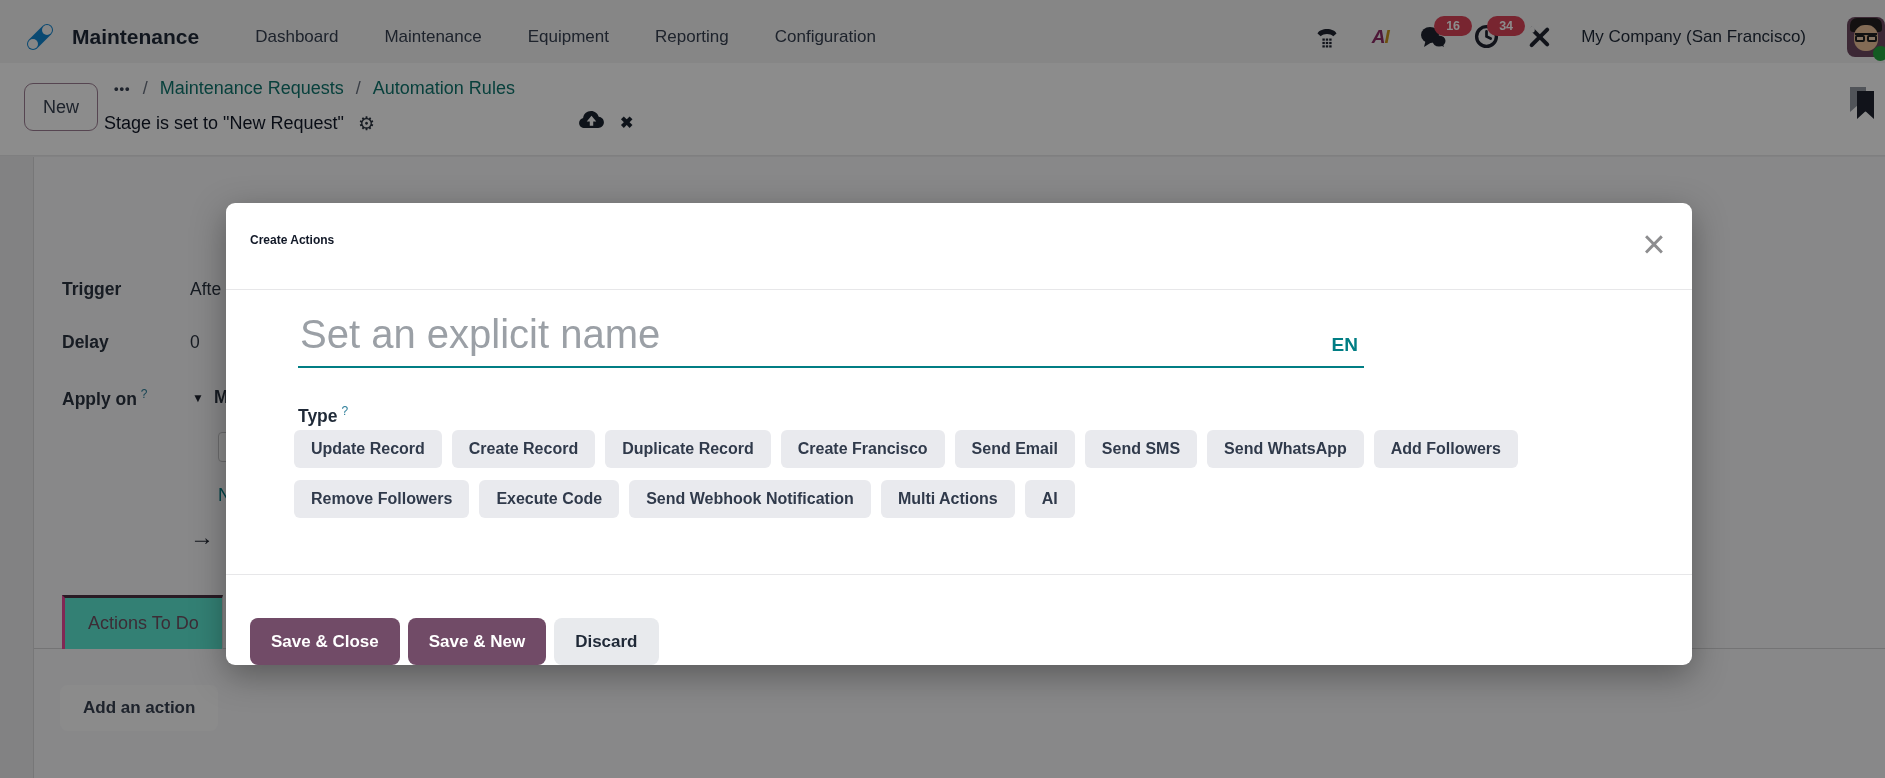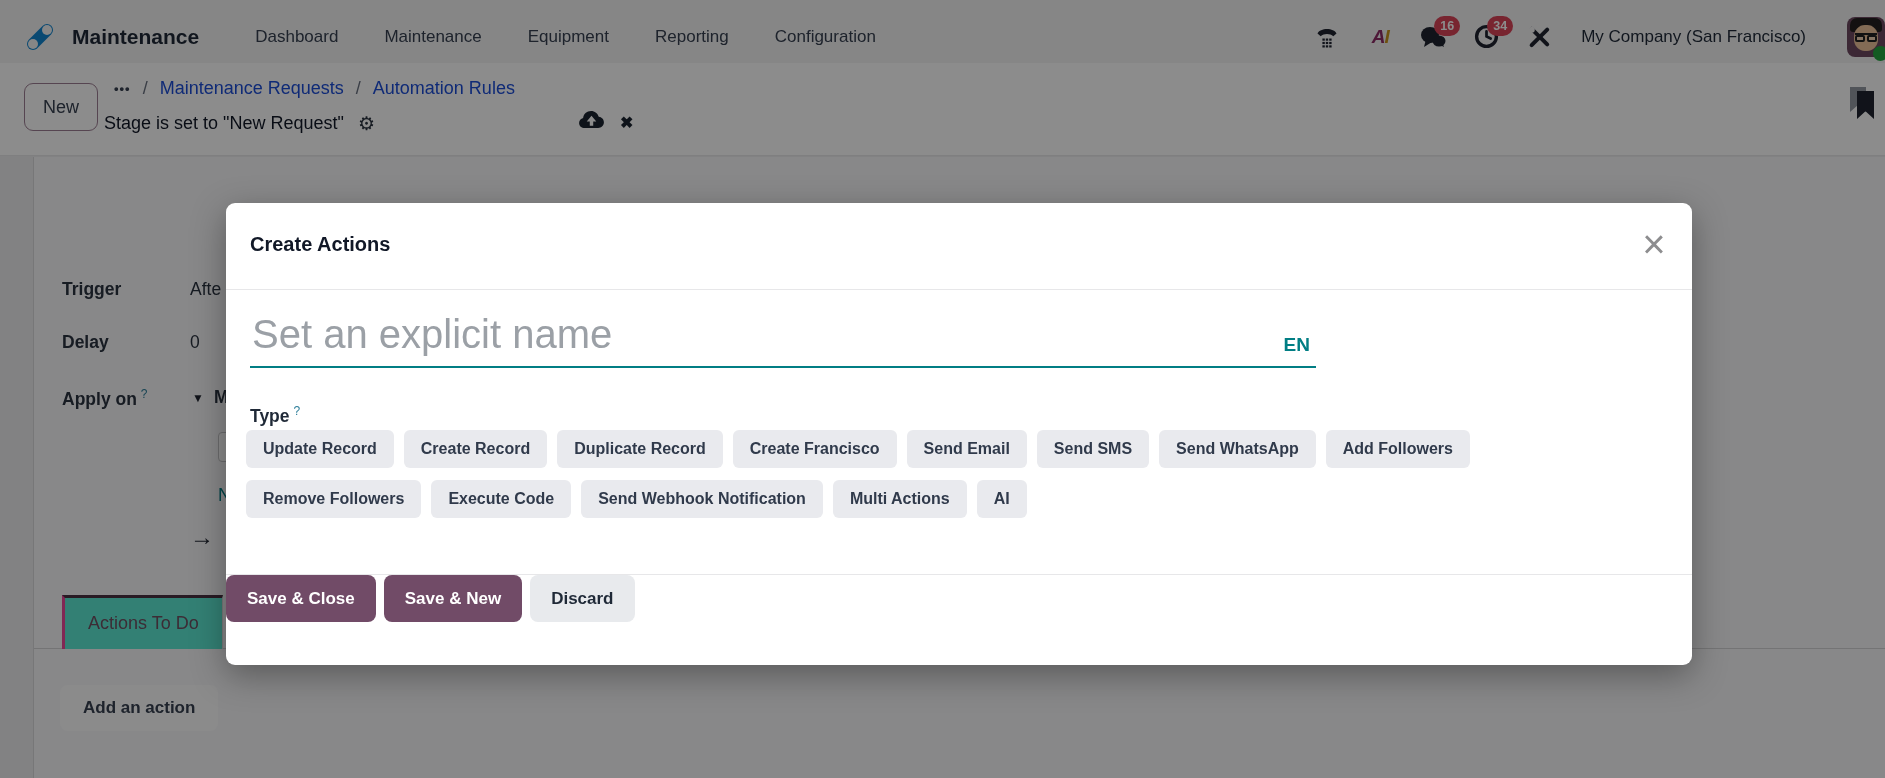--- a/index.html
+++ b/index.html
@@ -15,21 +15,21 @@
     background:#f4f4f5; border-bottom:1px solid #e2e2e4;
     display:flex; align-items:center; padding-left:22px;
   }
   .logo { width:36px; height:36px; flex:0 0 auto; }
   .app-title { font-size:21px; font-weight:700; color:#1f2937; margin-left:14px; }
   .nav { display:flex; gap:46px; margin-left:56px; }
   .nav-item { font-size:17px; color:#374151; cursor:pointer; }
   .topbar-right { margin-left:auto; display:flex; align-items:center; gap:27px; }
   .sysicon { position:relative; width:26px; height:26px; display:flex; align-items:center; justify-content:center; cursor:pointer; }
   .badge {
-    position:absolute; top:-8px; left:14px; min-width:26px; height:20px; padding:0 6px;
+    position:absolute; top:-8px; left:14px; min-width:26px; height:20px; padding:0 12px;
     background:#db4458; color:#fff; font-size:12.5px; font-weight:700;
     border-radius:10px; display:flex; align-items:center; justify-content:center;
   }
   .ai-glyph { font-size:19px; font-weight:800; font-style:italic; letter-spacing:-1px; }
   .ai-a { color:#8e2d66; } .ai-i { color:#c9941c; }
   .company { font-size:17px; color:#1f2937; margin-left:2px; }
   .avatar {
     position:relative; width:38px; height:40px; border-radius:8px; margin-left:14px;
     background:#6e4a62; overflow:visible; flex:0 0 auto; cursor:pointer;
   }
@@ -42,21 +42,21 @@
   
   .cpanel { position:absolute; top:63px; left:0; right:0; height:93px; background:#fff; border-bottom:1px solid #e7e7e9; }
   .btn-new {
     position:absolute; left:24px; top:20px; width:74px; height:48px;
     background:transparent; border:1px solid #9d7f94; border-radius:9px;
     font-size:18px; color:#374151; font-family:inherit; cursor:pointer;
   }
   .crumb-row { position:absolute; left:114px; top:15px; display:flex; align-items:center; gap:12px; font-size:18px; }
   .crumb-ellipsis { color:#374151; font-size:13px; letter-spacing:1px; font-weight:700; cursor:pointer; }
   .crumb-sep { color:#6b7280; }
-  .crumb-link { color:#1d4ed8; cursor:pointer; }
+  .crumb-link { color:#0f766e; cursor:pointer; }
   .title-row { position:absolute; left:104px; top:49px; display:flex; align-items:center; gap:14px; }
   .record-title { font-size:18px; color:#111827; }
   .gear { font-size:19px; color:#2b3340; cursor:pointer; }
   .save-indicator { position:absolute; left:578px; top:46px; cursor:pointer; }
   .discard-indicator { position:absolute; left:620px; top:50px; font-size:16px; font-weight:700; color:#1b2430; cursor:pointer; }
   .bookmark-wrap { position:absolute; right:7px; top:24px; width:28px; height:32px; cursor:pointer; }
   .bm { position:absolute; clip-path:polygon(0 0,100% 0,100% 100%,50% 72%,0 100%); }
   .bm-back { left:0; top:0; width:16px; height:25px; background:#949aa3; }
   .bm-front { left:7px; top:4px; width:17px; height:28px; background:#1f2430; }
 
@@ -85,43 +85,43 @@
   }
 
   
   .overlay { position:absolute; inset:0; background:rgba(0,0,0,0.45); z-index:10; }
   .modal {
     position:absolute; left:226px; top:203px; width:1466px; height:462px;
     background:#fff; border-radius:9px; z-index:20;
     box-shadow:0 10px 34px rgba(0,0,0,0.35);
   }
   .modal-header { position:relative; height:87px; border-bottom:1px solid #e7e7e9; }
-  .modal-title { position:absolute; left:24px; top:30px; font-size:20px; font-weight:700; color:#111827; }
+  .modal-title { position:absolute; left:24px; top:30px; font-size:12px; font-weight:700; color:#111827; }
   .modal-close {
     position:absolute; left:1404px; top:14px; width:48px; height:54px;
     background:none; border:none; font-size:40px; font-weight:300; color:#8d8d8f;
     font-family:inherit; cursor:pointer; line-height:50px;
   }
-  .modal-body { position:relative; height:284px; }
+  .modal-body { position:relative; height:284px;margin-left:48px; }
   .name-wrap { position:absolute; left:24px; top:16px; width:1066px; }
   .name-input {
     width:100%; border:none; border-bottom:2px solid #017E84; outline:none;
     font-family:inherit; font-size:40px; color:#4a4a4e; background:transparent;
     padding:6px 70px 9px 2px;
   }
   .name-input::placeholder { color:#9ba0a6; opacity:1; }
   .lang-tag { position:absolute; right:6px; top:28px; font-size:19px; font-weight:700; color:#017E84; cursor:pointer; }
   .type-label { position:absolute; left:24px; top:114px; font-size:17.5px; font-weight:600; color:#1f2937;text-align:center; }
   .type-row { position:absolute; left:20px; display:flex; gap:10px; }
   .type-row.r1 { top:140px; } .type-row.r2 { top:190px; }
   .type-btn {
     height:38px; padding:0 17px; background:#e9eaee; border:none; border-radius:6px;
     font-family:inherit; font-size:16px; font-weight:600; color:#303a4b; cursor:pointer; white-space:nowrap;
   }
-  .modal-footer { height:91px; border-top:1px solid #e7e7e9; display:flex; align-items:flex-start; gap:8px; }
+  .modal-footer { height:91px; border-top:1px solid #e7e7e9; display:flex; align-items:flex-end; padding-left:24px; gap:8px; }
   .btn-primary {
     height:47px; padding:0 21px; background:#714B67; color:#fff; border:none; border-radius:8px;
     font-family:inherit; font-size:17px; font-weight:700; cursor:pointer;
   }
   .btn-secondary {
     height:47px; padding:0 21px; background:#e8eaed; color:#1f2937; border:none; border-radius:8px;
     font-family:inherit; font-size:17px; font-weight:600; cursor:pointer;
   }
   svg { display:block; }
 </style>

